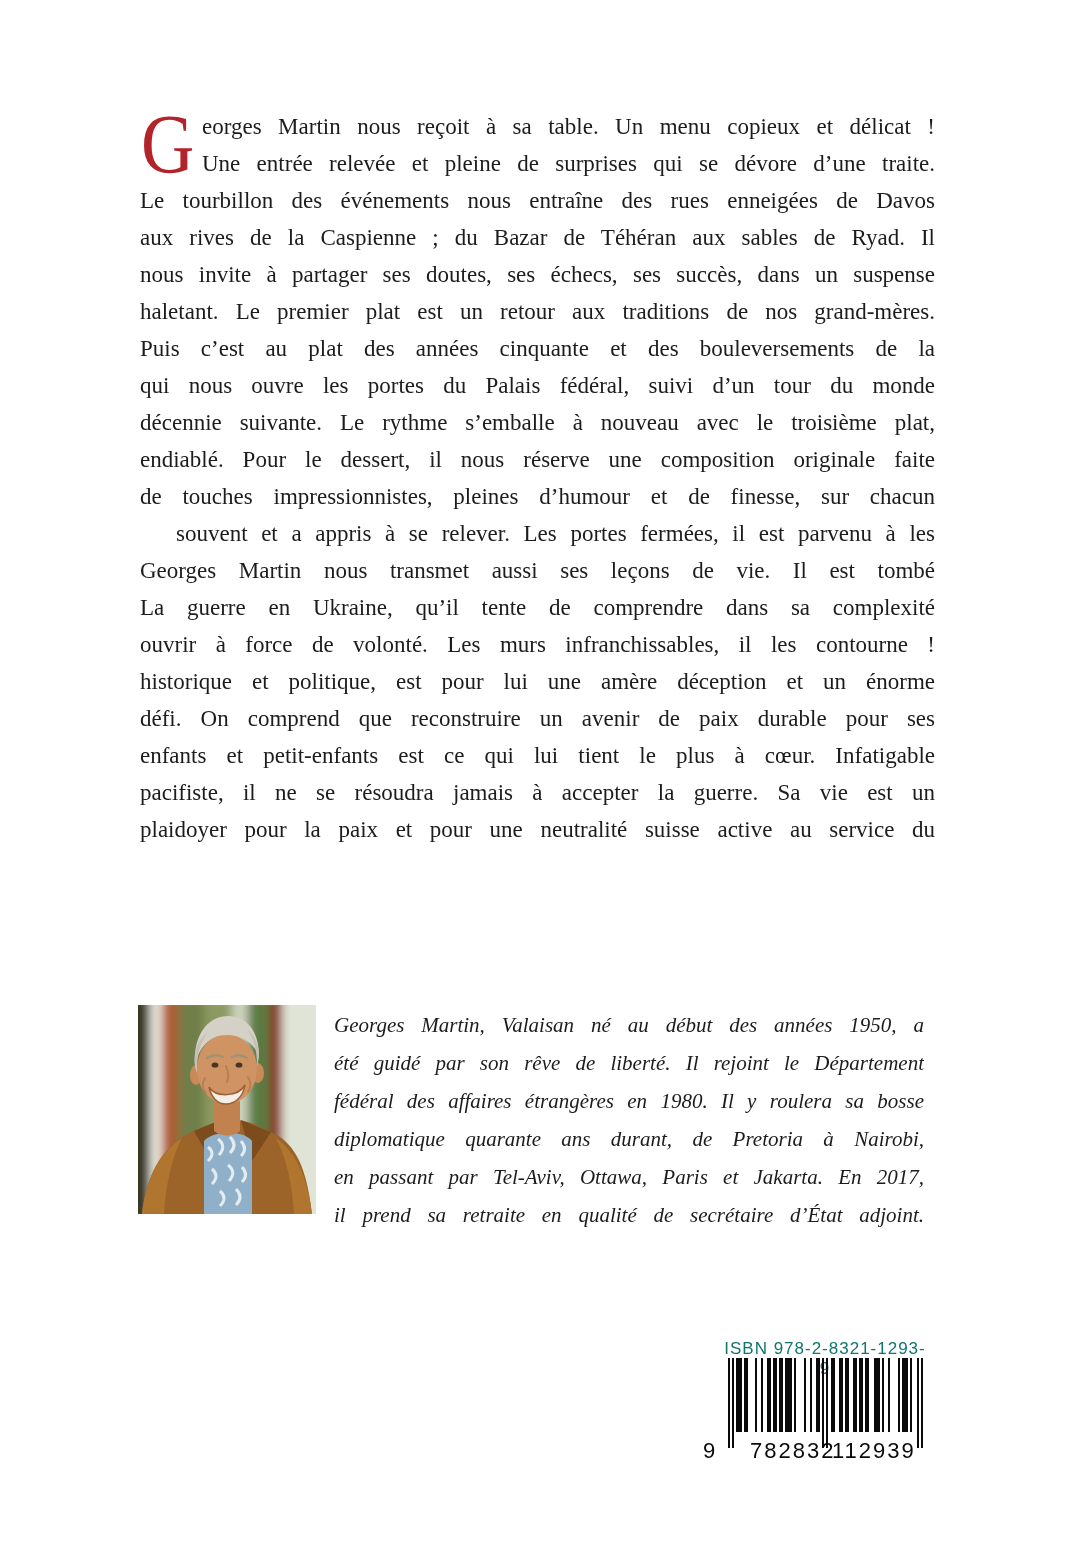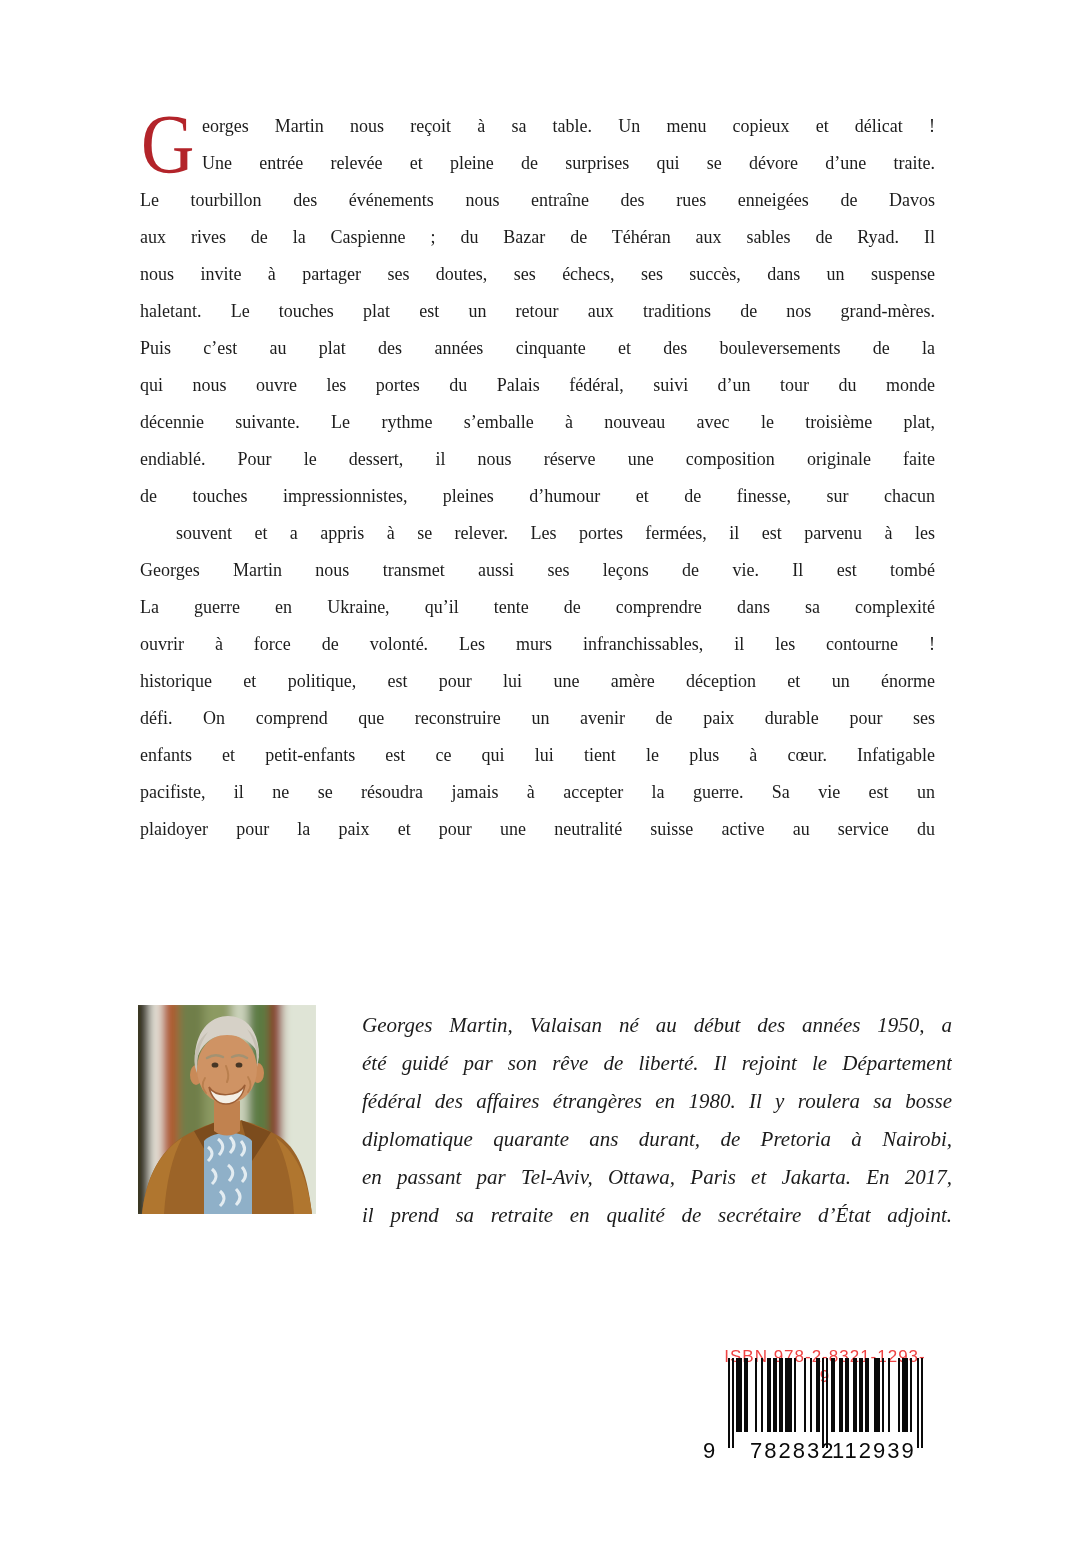--- a/index.html
+++ b/index.html
@@ -11,40 +11,40 @@
   
   #synopsis{position:absolute;left:140px;top:108px;width:795px;}
   .drop-cap{
     position:absolute;left:1px;top:-5px;
     font-size:84px;line-height:1;font-weight:400;
     transform:scale(0.88,1);transform-origin:top left;
     color:#b3242a;
   }
   .para{width:795px;}
   .para .line{
-    display:block;height:37px;line-height:37px;font-size:18px;
+    display:block;height:37px;line-height:37px;font-size:23px;
     text-align:justify;text-align-last:justify;overflow:hidden;
     white-space:nowrap;
   }
   .para .line.last{text-align-last:left;}
   .p1 .line:nth-child(-n+2){padding-left:62px;}
   .p2 .line:first-child{text-indent:36px;}
   
   #author-photo{position:absolute;left:138px;top:1005px;width:178px;height:209px;}
-  #bio{position:absolute;left:362px;top:1006px;width:590px;}
+  #bio{position:absolute;left:334px;top:1006px;width:590px;}
   #bio .line{
     display:block;height:38px;line-height:38px;font-size:21px;font-style:italic;
     text-align:justify;text-align-last:justify;overflow:hidden;white-space:nowrap;
   }
   
   #isbn-block{position:absolute;left:694px;top:1331px;width:240px;height:140px;}
   .isbn-label{
-    position:absolute;left:30px;top:16px;width:202px;text-align:center;
+    position:absolute;left:30px;top:8px;width:202px;text-align:center;
     font-family:"Liberation Sans","DejaVu Sans",sans-serif;
-    font-size:17px;letter-spacing:1px;color:#ef4444;
+    font-size:17px;letter-spacing:1px;color:#0f766e;
   }
   .bars{position:absolute;left:34px;top:27px;width:196px;height:92px;}
   .bar{position:absolute;top:0;height:74px;background:#0a0a0a;}
   .bar.guard{height:90px;}
   .bc-digit{
     position:absolute;font-family:"Liberation Sans","DejaVu Sans",sans-serif;
     font-size:22px;color:#0a0a0a;top:107px;line-height:26px;
   }
   .bc-lead{left:9px;}
   .bc-left{left:56px;width:84px;text-align:left;letter-spacing:2px;}
@@ -54,21 +54,21 @@
 <body>
 
 <div id="synopsis">
   <span class="drop-cap">G</span>
   <div class="para p1">
       <div class="line">eorges Martin nous reçoit à sa table. Un menu copieux et délicat !</div>
       <div class="line">Une entrée relevée et pleine de surprises qui se dévore d’une traite.</div>
       <div class="line">Le tourbillon des événements nous entraîne des rues enneigées de Davos</div>
       <div class="line">aux rives de la Caspienne ; du Bazar de Téhéran aux sables de Ryad. Il</div>
       <div class="line">nous invite à partager ses doutes, ses échecs, ses succès, dans un suspense</div>
-      <div class="line">haletant. Le touches plat est un retour aux traditions de nos grand-mères.</div>
+      <div class="line">haletant. Le premier plat est un retour aux traditions de nos grand-mères.</div>
       <div class="line">Puis c’est au plat des années cinquante et des bouleversements de la</div>
       <div class="line">qui nous ouvre les portes du Palais fédéral, suivi d’un tour du monde</div>
       <div class="line">décennie suivante. Le rythme s’emballe à nouveau avec le troisième plat,</div>
       <div class="line">endiablé. Pour le dessert, il nous réserve une composition originale faite</div>
       <div class="line">de touches impressionnistes, pleines d’humour et de finesse, sur chacun</div>
     </div>
   <div class="para p2">
       <div class="line">souvent et a appris à se relever. Les portes fermées, il est parvenu à les</div>
       <div class="line">Georges Martin nous transmet aussi ses leçons de vie. Il est tombé</div>
       <div class="line">La guerre en Ukraine, qu’il tente de comprendre dans sa complexité</div>

